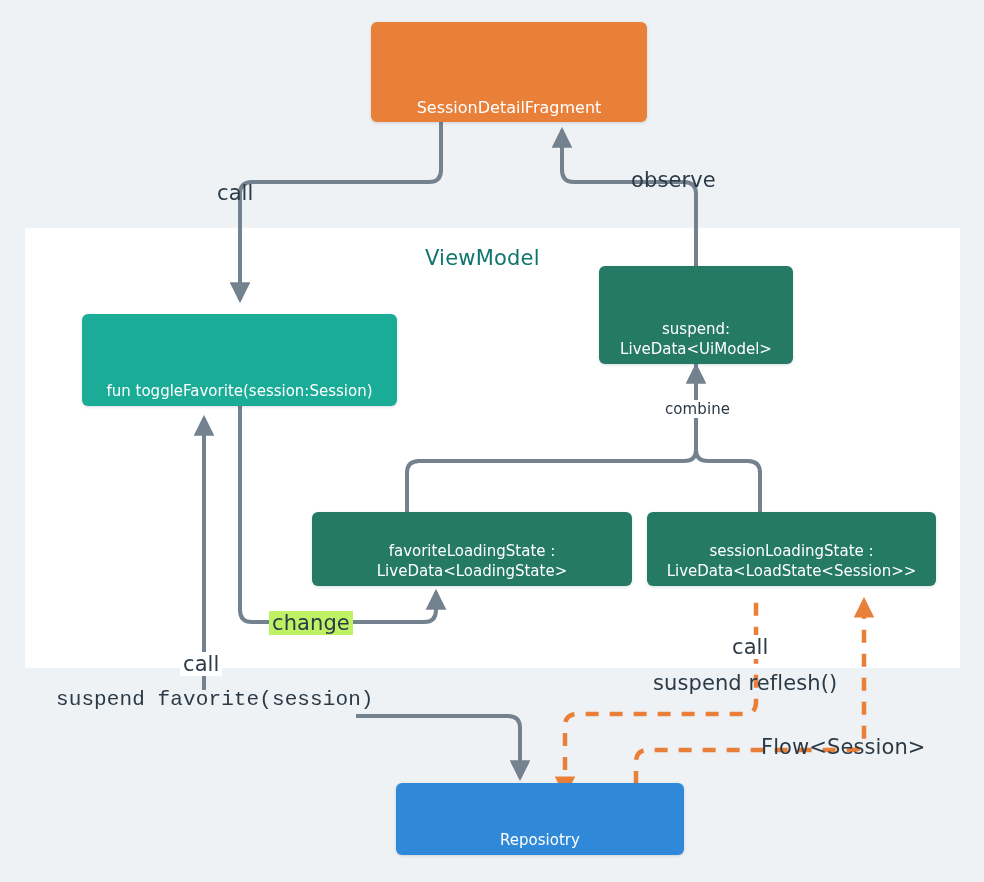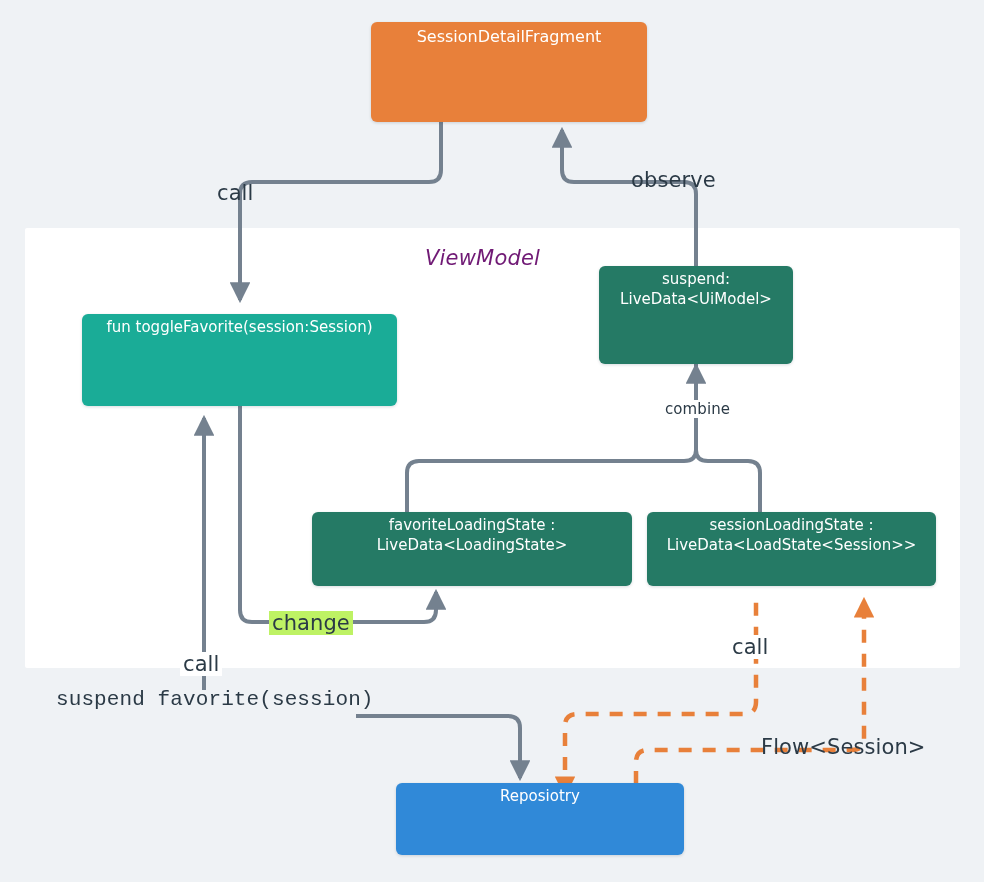--- a/index.html
+++ b/index.html
@@ -25,31 +25,30 @@
     pointer-events: none;
   }
   .panel {
     position: absolute;
     background: #ffffff;
     border-radius: 2px;
   }
   .panel-title {
     position: absolute;
     font-size: 21px;
-    color: #701a75;
+    color: #0f766e;
     letter-spacing: 0.2px;
     white-space: nowrap;
-    font-style: italic;
   }
   .node {
     position: absolute;
     border-radius: 6px;
     color: #ffffff;
     display: flex;
-    align-items: flex-start;
+    align-items: flex-end;
     justify-content: center;
     text-align: center;
     line-height: 1.32;
     box-shadow: 0 1px 3px rgba(40,60,80,0.18);
     box-sizing: border-box;
     padding: 4px 8px;
   }
   .node-lines {
     display: block;
   }
@@ -153,16 +152,17 @@
   <div class="edge-label lbl-sm" style="left:661px; top:400px; background:#ffffff; padding:0 4px;">combine</div>
 
   <div class="edge-label" style="left:269px; top:611px; background:#bef264; padding:0 3px;">change</div>
 
   <div class="edge-label" style="left:180px; top:652px; background:#ffffff; padding:0 3px;">call</div>
 
   <div class="edge-label" style="left:56px; top:688px;font-family:Liberation Mono, monospace;">suspend favorite(session)</div>
 
   <div class="edge-label" style="left:729px; top:635px; background:#ffffff; padding:0 3px;">call</div>
 
+  <div class="edge-label" style="left:653px; top:671px;">suspend reflesh()</div>
 
   <div class="edge-label" style="left:761px; top:735px;">Flow&lt;Session&gt;</div>
 
 </div>
 
 </body></html>

